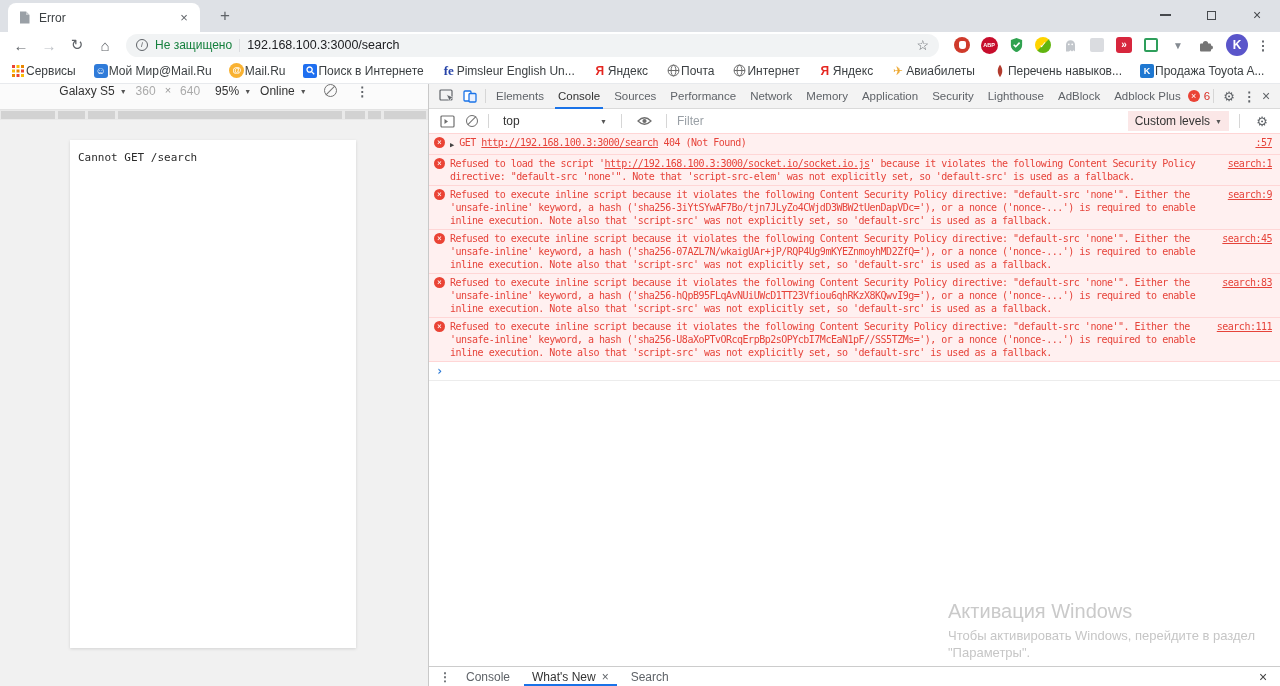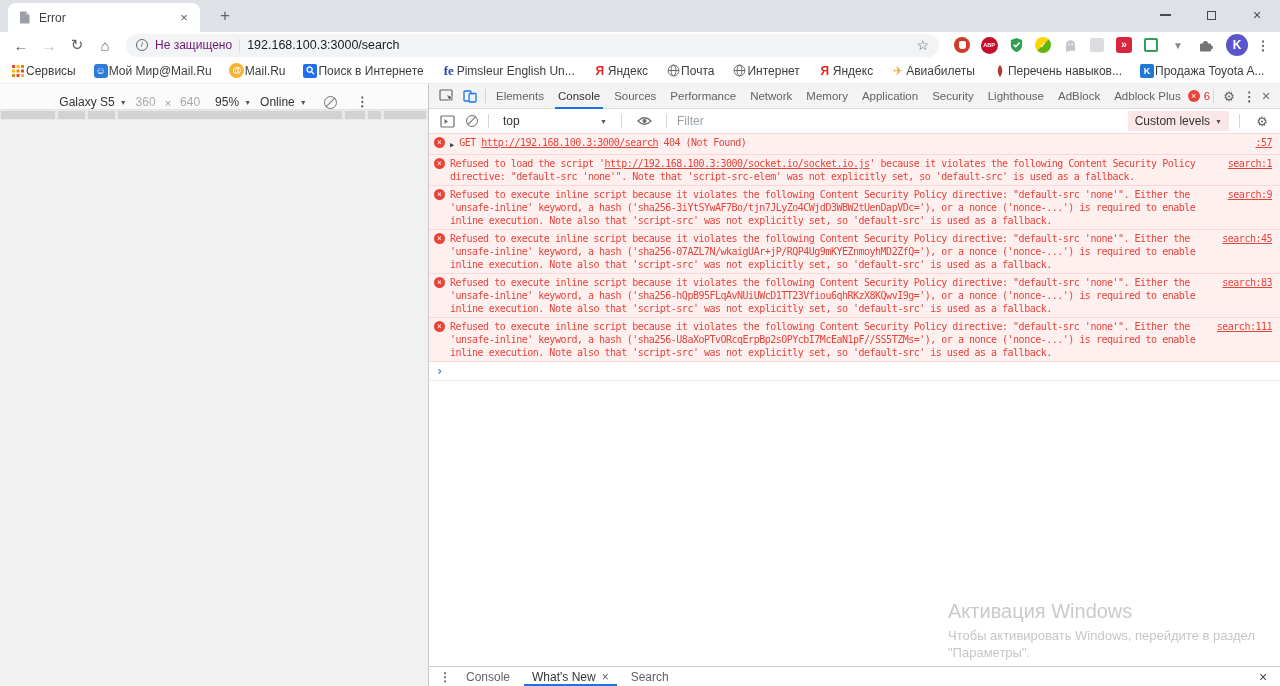--- a/index.html
+++ b/index.html
@@ -21,21 +21,21 @@
   .ic-x{font-size:14px}
   .ic-x::before{content:'×'}
 
   
   .toolbar{position:absolute;top:32px;left:0;right:0;height:26px;background:#fff;display:flex;align-items:center;padding:0 8px;gap:2px}
   .nav-btn{width:26px;text-align:center;font-size:15px;color:#5f6368}
   .nav-btn.disabled{color:#bdc1c6}
   .addressbar{flex:1;max-width:824px;height:23px;background:#f1f3f4;border-radius:12px;display:flex;align-items:center;padding:0 10px;gap:7px;margin:0 6px}
   .info-circle{width:12px;height:12px;border:1px solid #5f6368;border-radius:50%;color:#5f6368;font-size:8px;line-height:10px;text-align:center;font-style:italic;flex:none}
   .info-circle::before{content:'i'}
-  .sec-text{font-size:12px;color:#701a75;white-space:nowrap}
+  .sec-text{font-size:12px;color:#15803d;white-space:nowrap}
   .ab-divider{width:1px;height:13px;background:#dadce0}
   .url{font-size:12.5px;color:#202124;white-space:nowrap}
   .star{margin-left:auto;color:#5f6368;font-size:14px}
   .star::before{content:'☆'}
   .ext-area{display:flex;align-items:center;gap:9px;padding:0 6px}
   .ext-icon{width:18px;height:18px;display:flex;align-items:center;justify-content:center;flex:none;font-size:9px}
   .ei-stop-hand>span{width:16px;height:16px;background:#cf3a2b;border-radius:50%;display:flex;align-items:center;justify-content:center}
   .ei-stop-hand b{width:7px;height:8px;background:#fff;border-radius:2px 2px 3px 3px;display:block}
   .ei-abp>span{width:17px;height:17px;background:#c70d2c;border-radius:50%;color:#fff;font-size:5.5px;font-weight:bold;display:flex;align-items:center;justify-content:center}
   .ei-antivirus>span{width:16px;height:16px;border-radius:50%;background:linear-gradient(135deg,#ffd400 48%,#61b510 52%);color:#fff;font-size:9px;display:flex;align-items:center;justify-content:center}
@@ -55,21 +55,21 @@
   .bi-at>span{width:15px;height:15px;background:#f9b232;border-radius:50%;color:#fff;font-size:9px;font-weight:bold;line-height:14px;text-align:center;display:block}
   .bi-magnifier>span{width:14px;height:14px;background:#1f6ff0;border-radius:2px;display:flex;align-items:center;justify-content:center}
   .bi-fe{color:#2744a8;font-family:"Liberation Serif",serif;font-weight:bold;font-size:13px}
   .bi-ya{color:#e52620;font-weight:bold;font-size:12px}
   .bi-plane{color:#eda72f;font-size:12px}
   .bi-kblue>span{width:14px;height:14px;background:#1f78d1;border-radius:2px;color:#fff;font-size:9px;font-weight:bold;line-height:14px;text-align:center;display:block}
   .bm-sep{width:1px;height:16px;background:#dadce0;margin:0 8px}
 
   
   .left-pane{position:absolute;top:84px;left:0;width:428px;bottom:0;background:#f1f1f1}
-  .device-toolbar{height:26px;background:#fbfbfb;border-bottom:1px solid #e3e3e3;display:flex;align-items:flex-end;justify-content:center;gap:9px;font-size:12px;color:#333}
+  .device-toolbar{height:26px;background:#fbfbfb;border-bottom:1px solid #e3e3e3;display:flex;align-items:flex-start;justify-content:center;gap:9px;font-size:12px;color:#333}
   .caret{font-size:7px;color:#555}
   .caret::before{content:'▼'}
   .dim{color:#aaa}
   .x-sep{color:#999;font-size:11px}
   .rotate-off{width:13px;height:13px;border:1.4px solid #757575;border-radius:50%;position:relative;margin-left:8px}
   .rotate-off::after{content:'';position:absolute;left:-1px;top:4.5px;width:13px;height:1.4px;background:#757575;transform:rotate(-45deg)}
   .dt-more{color:#5f6368;font-size:13px;font-weight:bold;margin-left:10px}
   .dt-more::before{content:'⋮'}
   .media-bar{position:relative;height:10px;background:#e9e9e9}
   .seg{position:absolute;top:1px;height:8px;background:#d2d2d2}
@@ -333,20 +333,23 @@
   </div>
   <div class="media-bar" id="media-bar">
       <span class="seg" style="left: 1px; width: 54px;"></span>
       <span class="seg" style="left: 58px; width: 27px;"></span>
       <span class="seg" style="left: 88px; width: 27px;"></span>
       <span class="seg" style="left: 118px; width: 224px;"></span>
       <span class="seg" style="left: 345px; width: 20px;"></span>
       <span class="seg" style="left: 368px; width: 13px;"></span>
       <span class="seg" style="left: 384px; width: 42px;"></span>
     </div>
+  <div class="device-screen">
+    <div class="page-text">Cannot GET /search</div>
+  </div>
 </div>
 
 <div class="devtools">
   <div class="dt-tabbar">
     <span class="dt-iconbtn">
       <svg width="15" height="14" viewBox="0 0 15 14">
           <rect x="1" y="1" width="12" height="10" rx="1" fill="none" stroke="#5f6368" stroke-width="1.2"></rect>
           <path d="M7.5 5.5l3.2 7 1.1-2.9 2.9-1.1z" fill="#5f6368" stroke="#fff" stroke-width=".6"></path>
         </svg>
     </span>

